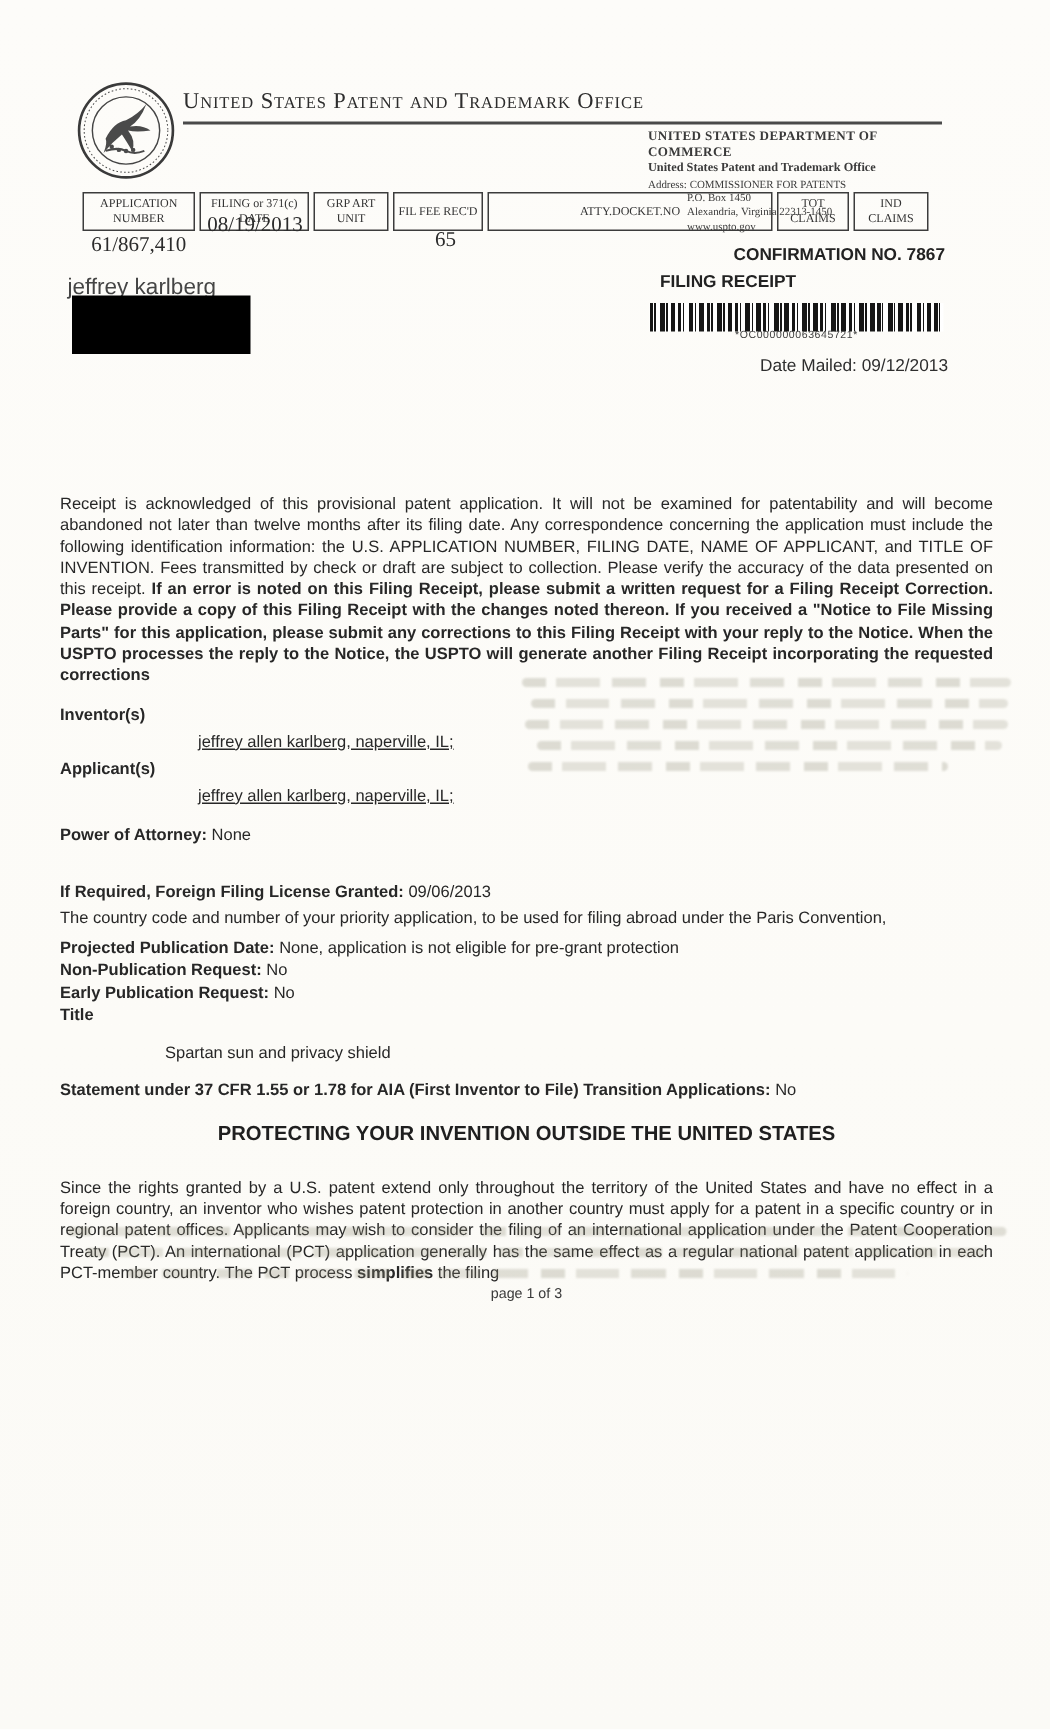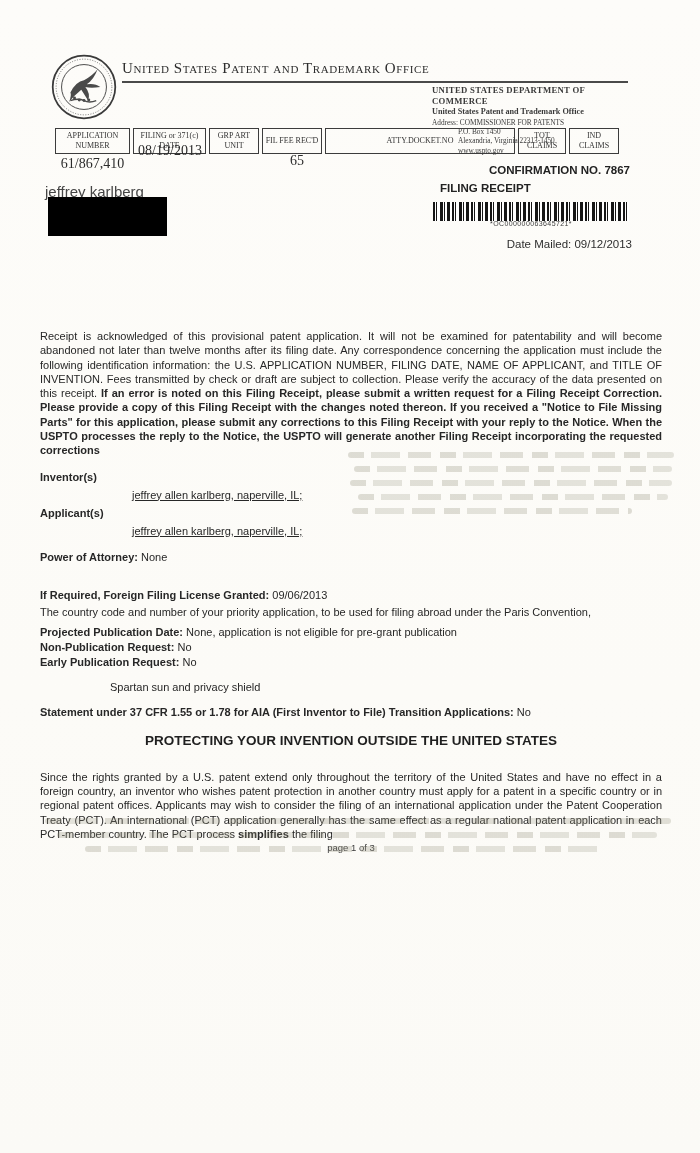--- a/index.html
+++ b/index.html
@@ -146,23 +146,24 @@
     <div class="line b section-gap">Inventor(s)</div>
     <div class="line indent" style="margin-top:4px">jeffrey allen karlberg, naperville, IL;</div>
     <div class="line b" style="margin-top:4px">Applicant(s)</div>
     <div class="line indent" style="margin-top:4px">jeffrey allen karlberg, naperville, IL;</div>
 
     <div class="line section-gap"><span class="b">Power of Attorney:</span> <span>None</span></div>
 
     <div class="line" style="margin-top:24px"><span class="b">If Required, Foreign Filing License Granted:</span> <span>09/06/2013</span></div>
     <div class="line" style="margin-top:3px">The country code and number of your priority application, to be used for filing abroad under the Paris Convention,</div>
 
-    <div class="line" style="margin-top:6px"><span class="b">Projected Publication Date:</span> <span>None, application is not eligible for pre-grant publication</span></div>
+    <div class="line" style="margin-top:6px"><span class="b">Projected Publication Date:</span> <span>None, application is not eligible for pre-grant protection</span></div>
     <div class="line label-line"><span class="b">Non-Publication Request:</span> <span>No</span></div>
     <div class="line label-line"><span class="b">Early Publication Request:</span> <span>No</span></div>
+    <div class="line label-line b">Title</div>
     <div class="line" style="margin-left:70px;margin-top:11px">Spartan sun and privacy shield</div>
 
     <div class="line" style="margin-top:11px"><span class="b">Statement under 37 CFR 1.55 or 1.78 for AIA (First Inventor to File) Transition Applications:</span> <span>No</span></div>
 
     <div class="protect-heading">PROTECTING YOUR INVENTION OUTSIDE THE UNITED STATES</div>
 
     <p class="para justify" style="margin-top:22px"><span>Since the rights granted by a U.S. patent extend only throughout the territory of the United States and have no effect in a foreign country, an inventor who wishes patent protection in another country must apply for a patent in a specific country or in regional patent offices. Applicants may wish to consider the filing of an international application under the Patent Cooperation Treaty (PCT). An international (PCT) application generally has the same effect as a regular national patent application in each PCT-member country. The PCT process </span><span class="b">simplifies</span><span> the filing</span></p>
 
     <div class="footer">page 1 of 3</div>
   </div>

